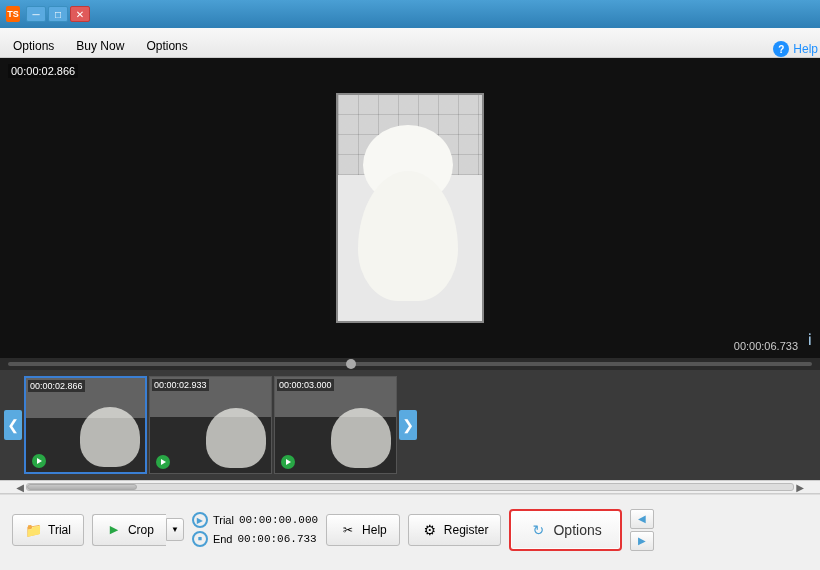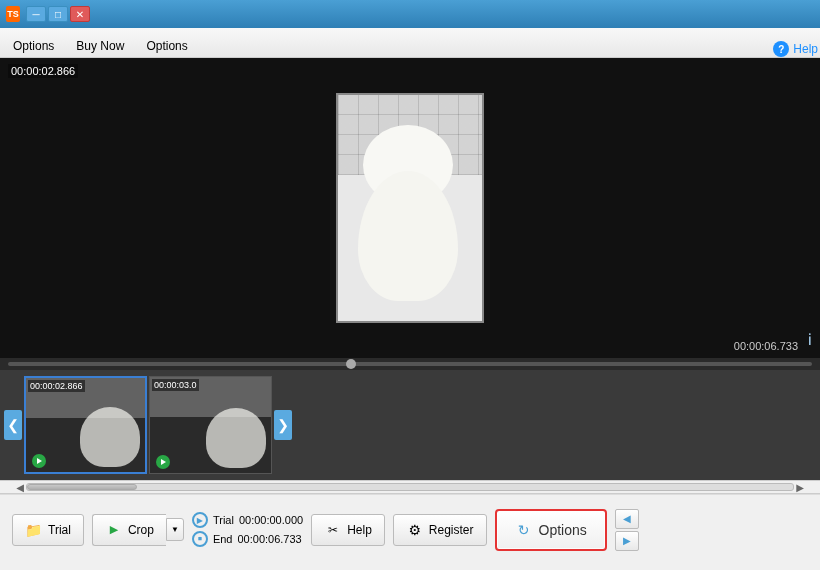--- a/index.html
+++ b/index.html
@@ -405,21 +405,21 @@
       height: 16px;
       border-radius: 50%;
       border: 2px solid #4a9fd4;
       display: flex;
       align-items: center;
       justify-content: center;
       font-size: 8px;
       color: #4a9fd4;
     }
     .time-val {
-      font-family: Liberation Sans, sans-serif;
+      font-family: Liberation Mono, monospace;
       font-size: 11px;
     }
 
     .convert-btn {
       display: flex;
       align-items: center;
       gap: 6px;
       padding: 10px 18px;
       border: 2px solid #e53333;
       background: linear-gradient(to bottom, #fff, #f0f0f0);
@@ -518,29 +518,35 @@
   <button class="strip-nav-left">❮</button>
 
   <div class="thumb-item selected">
     <div class="mini-tile"></div>
     <div class="mini-dog"></div>
     <span class="thumb-time">00:00:02.866</span>
     <div class="thumb-play-icon"></div>
   </div>
 
 
-
-
-
   <div class="thumb-item">
     <div class="mini-tile"></div>
     <div class="mini-dog"></div>
-    <span class="thumb-time">00:00:03.0</span>
+    <span class="thumb-time">00:00:02.933</span>
     <div class="thumb-play-icon"></div>
   </div>
+
+
+  <div class="thumb-item">
+    <div class="mini-tile"></div>
+    <div class="mini-dog"></div>
+    <span class="thumb-time">00:00:03.000</span>
+    <div class="thumb-play-icon"></div>
+  </div>
+
 
   <button class="strip-nav-right">❯</button>
 </div>
 
 <div class="scroll-area">
   <div class="scroll-arrow">◀</div>
   <div class="scroll-track">
     <div class="scroll-thumb"></div>
   </div>
   <div class="scroll-arrow">▶</div>

